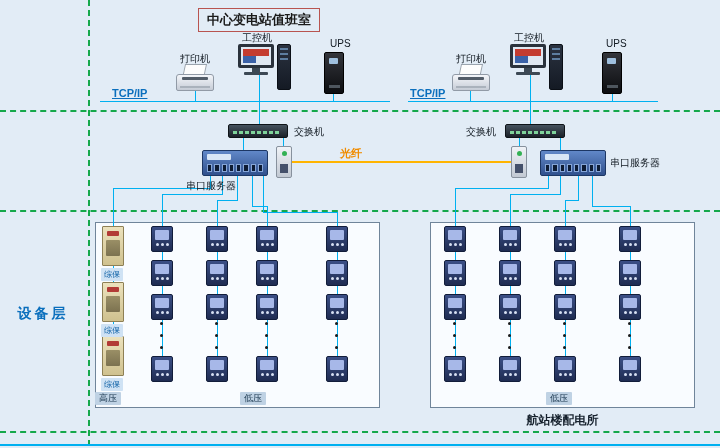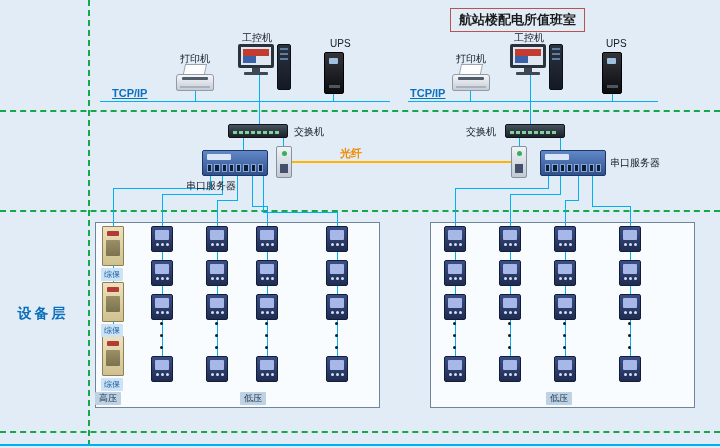--- a/index.html
+++ b/index.html
@@ -80,21 +80,21 @@
 <div id="stage">
 
   <div class="vdash"></div>
   <div class="hdash" style="top:110px"></div>
   <div class="hdash" style="top:210px"></div>
   <div class="hdash" style="top:431px"></div>
   <div class="bottombar"></div>
 
   <div class="layer" style="top:305px">设备层</div>
 
-  <div class="title-box" style="left:450px;top:8px">航站楼配电所值班室</div>
+  <div class="title-box" style="left:198px;top:8px">中心变电站值班室</div>
 
   <div class="lbl" style="left:180px;top:52px">打印机</div>
   <div class="printer" style="left:176px;top:64px">
     <div class="p-paper"></div>
     <div class="p-body"></div>
   </div>
 
   <div class="lbl" style="left:242px;top:31px">工控机</div>
   <div class="pc" style="left:238px;top:44px">
     <div class="mon">
@@ -197,20 +197,21 @@
   </div>
   <div class="lbl" style="left:610px;top:156px">串口服务器</div>
 
   <div class="devbox" style="left:95px;top:222px;width:285px;height:186px"></div>
   <div class="devbox" style="left:430px;top:222px;width:265px;height:186px"></div>
 
   <div class="chip" style="left:95px;top:392px">高压</div>
   <div class="chip" style="left:240px;top:392px">低压</div>
   <div class="chip" style="left:546px;top:392px">低压</div>
 
+  <div class="caption" style="left:430px;top:412px;width:265px">航站楼配电所</div>
 
 <div class="ln cyan" style="left: 100px; top: 101px; width: 290px; height: 1px;"></div>
     <div class="ln cyan" style="left: 195px; top: 90px; width: 1px; height: 11px;"></div>
     <div class="ln cyan" style="left: 259px; top: 75px; width: 1px; height: 26px;"></div>
     <div class="ln cyan" style="left: 333px; top: 94px; width: 1px; height: 7px;"></div>
     <div class="ln cyan" style="left: 259px; top: 101px; width: 1px; height: 23px;"></div>
     <div class="ln cyan" style="left: 243px; top: 138px; width: 1px; height: 12px;"></div>
     <div class="ln cyan" style="left: 283px; top: 138px; width: 1px; height: 8px;"></div>
     <div class="ln cyan" style="left: 210px; top: 176px; width: 1px; height: 12px;"></div>
     <div class="ln cyan" style="left: 113px; top: 188px; width: 98px; height: 1px;"></div>

